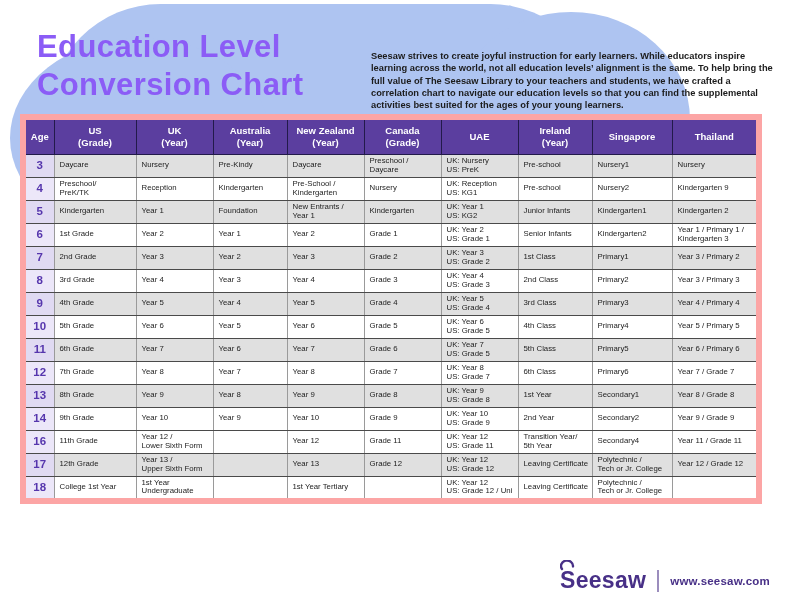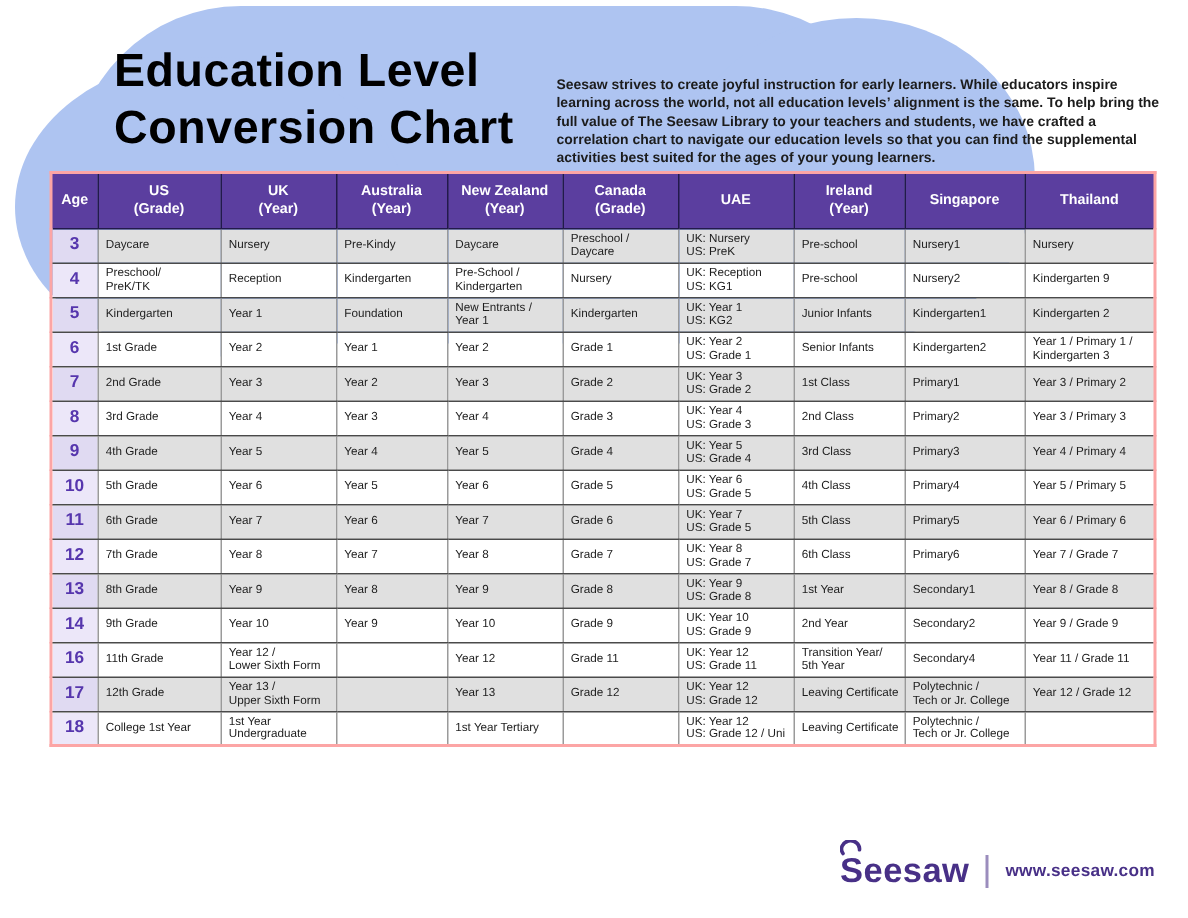--- a/index.html
+++ b/index.html
@@ -15,32 +15,32 @@
     position:absolute;
     background:#aec4f1;
     z-index:0;
   }
   .blob  { left:48px;  top:4px;   width:555px; height:225px; border-radius:115px; }
   .blob2 { left:10px;  top:38px;  width:260px; height:200px; border-radius:50%; }
   .blob3 { left:452px; top:12px;  width:238px; height:215px; border-radius:50%; }
 
   .page-title {
     position:absolute; left:37px; top:28px; z-index:2;
-    font-size:31px; font-weight:bold; color:#000000;
-    line-height:1.22; letter-spacing:0.4px;margin-left:39px;
+    font-size:31px; font-weight:bold; color:#8b5cf6;
+    line-height:1.22; letter-spacing:0.4px;
   }
   .intro {
     position:absolute; left:371px; top:50px; width:402px; z-index:2;
     font-size:9.3px; font-weight:bold; color:#1c1c1c; line-height:1.32;
   }
 
   table.conv {
-    position:absolute; left:33px; top:114px; z-index:3;
+    position:absolute; left:20px; top:114px; z-index:3;
     width:736px; border-collapse:collapse; table-layout:fixed;
-    border:2px solid #fca5a5;
+    border:6px solid #fca5a5;
   }
   thead th {
     background:#5b3e9f; color:#ffffff;
     font-weight:bold; font-size:9.5px; line-height:1.2;
     height:37px; text-align:center; vertical-align:middle;
     border:1px solid #221a4a; white-space:pre-line; padding:1px 2px;
   }
   tbody td {
     font-size:7.8px; line-height:1.15; color:#1d1d1d;
     padding:2px 3px 2px 5px; height:23px;

